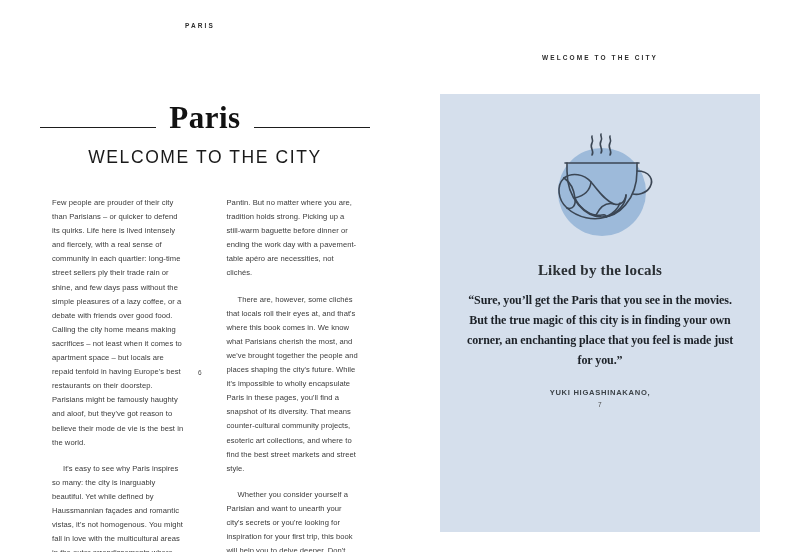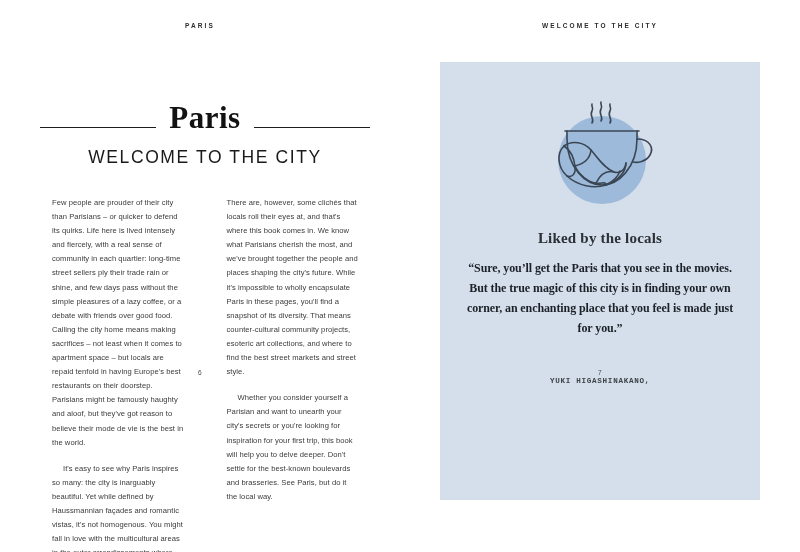--- a/index.html
+++ b/index.html
@@ -20,21 +20,21 @@
     inset: 0;
     display: flex;
   }
 
   .page {
     position: relative;
     height: 396px;
     background: #ffffff;
   }
   .page-left  { width: 400px; }
-  .page-right { width: 400px; }
+  .page-right { width: 400px; margin-top: 32px; }
 
   
   .running-head {
     position: absolute;
     top: 22px;
     font-size: 6.5px;
     letter-spacing: 2.1px;
     color: #2c2c2c;
     font-weight: 600;
     text-transform: uppercase;
@@ -177,28 +177,27 @@
     font-size: 12px;
     line-height: 20px;
     color: #1c2127;
     letter-spacing: -0.1px;
   }
 
   .attribution {
     position: absolute;
     left: 0;
     right: 0;
-    top: 314px;
+    top: 293px;
     text-align: center;
     font-size: 7.6px;
     line-height: 11.5px;
     font-weight: 700;
     letter-spacing: 0.7px;
     color: #3d4348;
-    font-family: Liberation Mono, monospace;
   }
   .attribution .line { display: block; }
 </style>
 </head>
 <body>
 
 <div class="spread">
 
   <div class="page page-left">
 
@@ -211,20 +210,21 @@
       </div>
       <div class="title-sub">WELCOME TO THE CITY</div>
     </div>
 
     <div class="columns">
       <div class="col">
         <p>Few people are prouder of their city than Parisians – or quicker to defend its quirks. Life here is lived intensely and fiercely, with a real sense of community in each quartier: long-time street sellers ply their trade rain or shine, and few days pass without the simple pleasures of a lazy coffee, or a debate with friends over good food. Calling the city home means making sacrifices – not least when it comes to apartment space – but locals are repaid tenfold in having Europe's best restaurants on their doorstep. Parisians might be famously haughty and aloof, but they've got reason to believe their mode de vie is the best in the world.</p>
         <p>It's easy to see why Paris inspires so many: the city is inarguably beautiful. Yet while defined by Haussmannian façades and romantic vistas, it's not homogenous. You might fall in love with the multicultural areas in the outer arrondissements where run-down bars still serve tiny espressos or with an up-and-coming suburb like</p>
       </div>
       <div class="col">
+        <p>Pantin. But no matter where you are, tradition holds strong. Picking up a still-warm baguette before dinner or ending the work day with a pavement-table apéro are necessities, not clichés.</p>
         <p>There are, however, some clichés that locals roll their eyes at, and that's where this book comes in. We know what Parisians cherish the most, and we've brought together the people and places shaping the city's future. While it's impossible to wholly encapsulate Paris in these pages, you'll find a snapshot of its diversity. That means counter-cultural community projects, esoteric art collections, and where to find the best street markets and street style.</p>
         <p>Whether you consider yourself a Parisian and want to unearth your city's secrets or you're looking for inspiration for your first trip, this book will help you to delve deeper. Don't settle for the best-known boulevards and brasseries. See Paris, but do it the local way.</p>
       </div>
     </div>
 
     <div class="folio">6</div>
   </div>
 
   <div class="page page-right">
 

